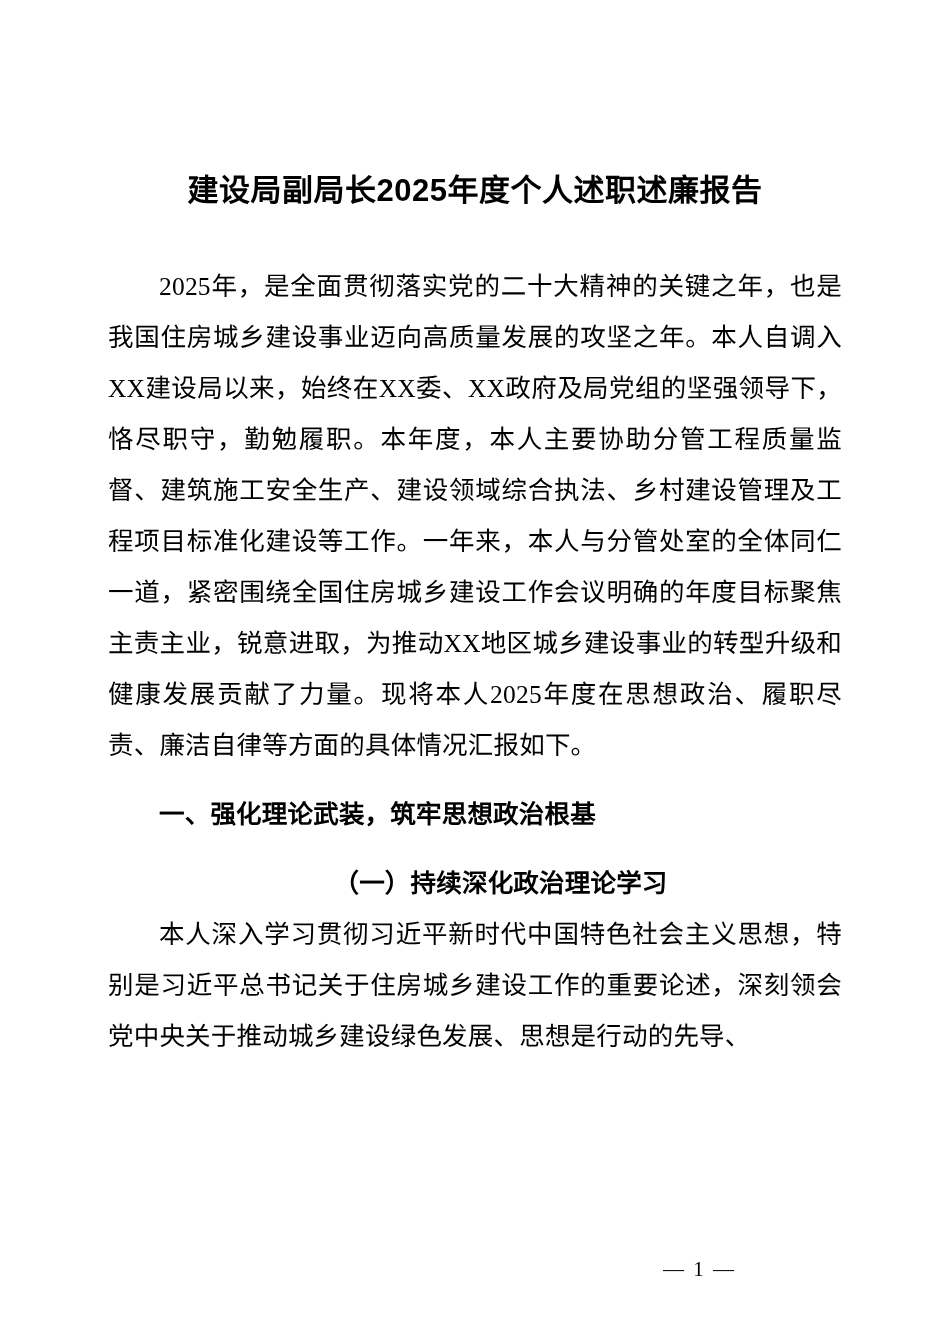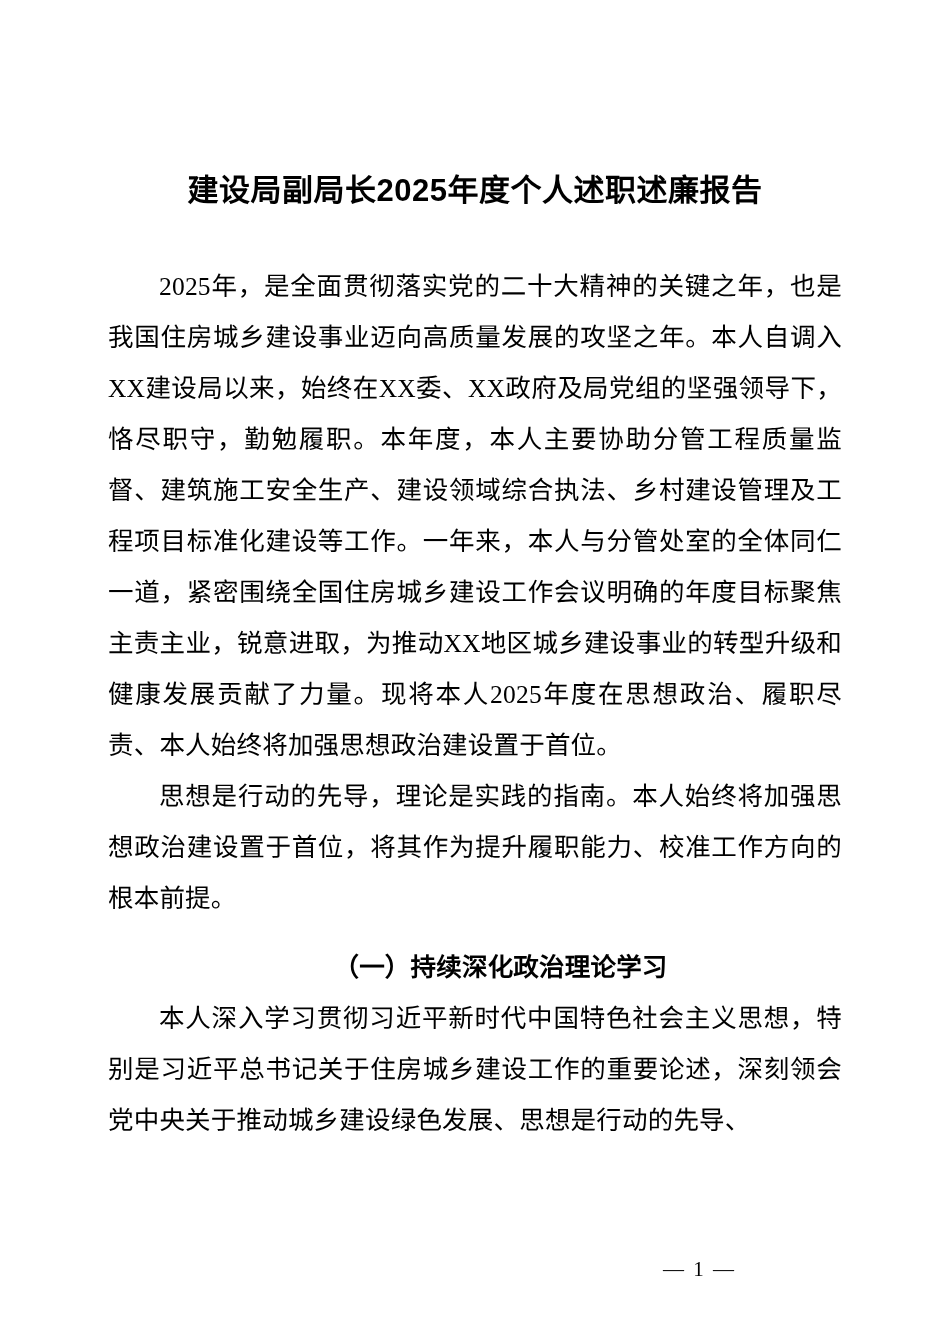--- a/index.html
+++ b/index.html
@@ -76,24 +76,24 @@
   }
 </style>
 </head>
 <body>
 
 <div class="page">
   <div class="content">
 
     <h1 class="doc-title">建设局副局长2025年度个人述职述廉报告</h1>
 
-    <p class="para para-first">2025年，是全面贯彻落实党的二十大精神的关键之年，也是我国住房城乡建设事业迈向高质量发展的攻坚之年。本人自调入XX建设局以来，始终在XX委、XX政府及局党组的坚强领导下，恪尽职守，勤勉履职。本年度，本人主要协助分管工程质量监督、建筑施工安全生产、建设领域综合执法、乡村建设管理及工程项目标准化建设等工作。一年来，本人与分管处室的全体同仁一道，紧密围绕全国住房城乡建设工作会议明确的年度目标聚焦主责主业，锐意进取，为推动XX地区城乡建设事业的转型升级和健康发展贡献了力量。现将本人2025年度在思想政治、履职尽责、本人始终将加强思想政治建设置于首位。</p>
+    <p class="para para-first">2025年，是全面贯彻落实党的二十大精神的关键之年，也是我国住房城乡建设事业迈向高质量发展的攻坚之年。本人自调入XX建设局以来，始终在XX委、XX政府及局党组的坚强领导下，恪尽职守，勤勉履职。本年度，本人主要协助分管工程质量监督、建筑施工安全生产、建设领域综合执法、乡村建设管理及工程项目标准化建设等工作。一年来，本人与分管处室的全体同仁一道，紧密围绕全国住房城乡建设工作会议明确的年度目标聚焦主责主业，锐意进取，为推动XX地区城乡建设事业的转型升级和健康发展贡献了力量。现将本人2025年度在思想政治、履职尽责、廉洁自律等方面的具体情况汇报如下。</p>
 
+    <p class="heading heading-1">一、强化理论武装，筑牢思想政治根基</p>
 
-    <p class="para">思想是行动的先导，理论是实践的指南。本人始终将加强思想政治建设置于首位，将其作为提升履职能力、校准工作方向的根本前提。</p>
 
     <p class="heading heading-2">（一）持续深化政治理论学习</p>
 
     <p class="para">本人深入学习贯彻习近平新时代中国特色社会主义思想，特别是习近平总书记关于住房城乡建设工作的重要论述，深刻领会党中央关于推动城乡建设绿色发展、思想是行动的先导、</p>
 
   </div>
 
   <div class="footer">— 1 —</div>
 </div>
 

